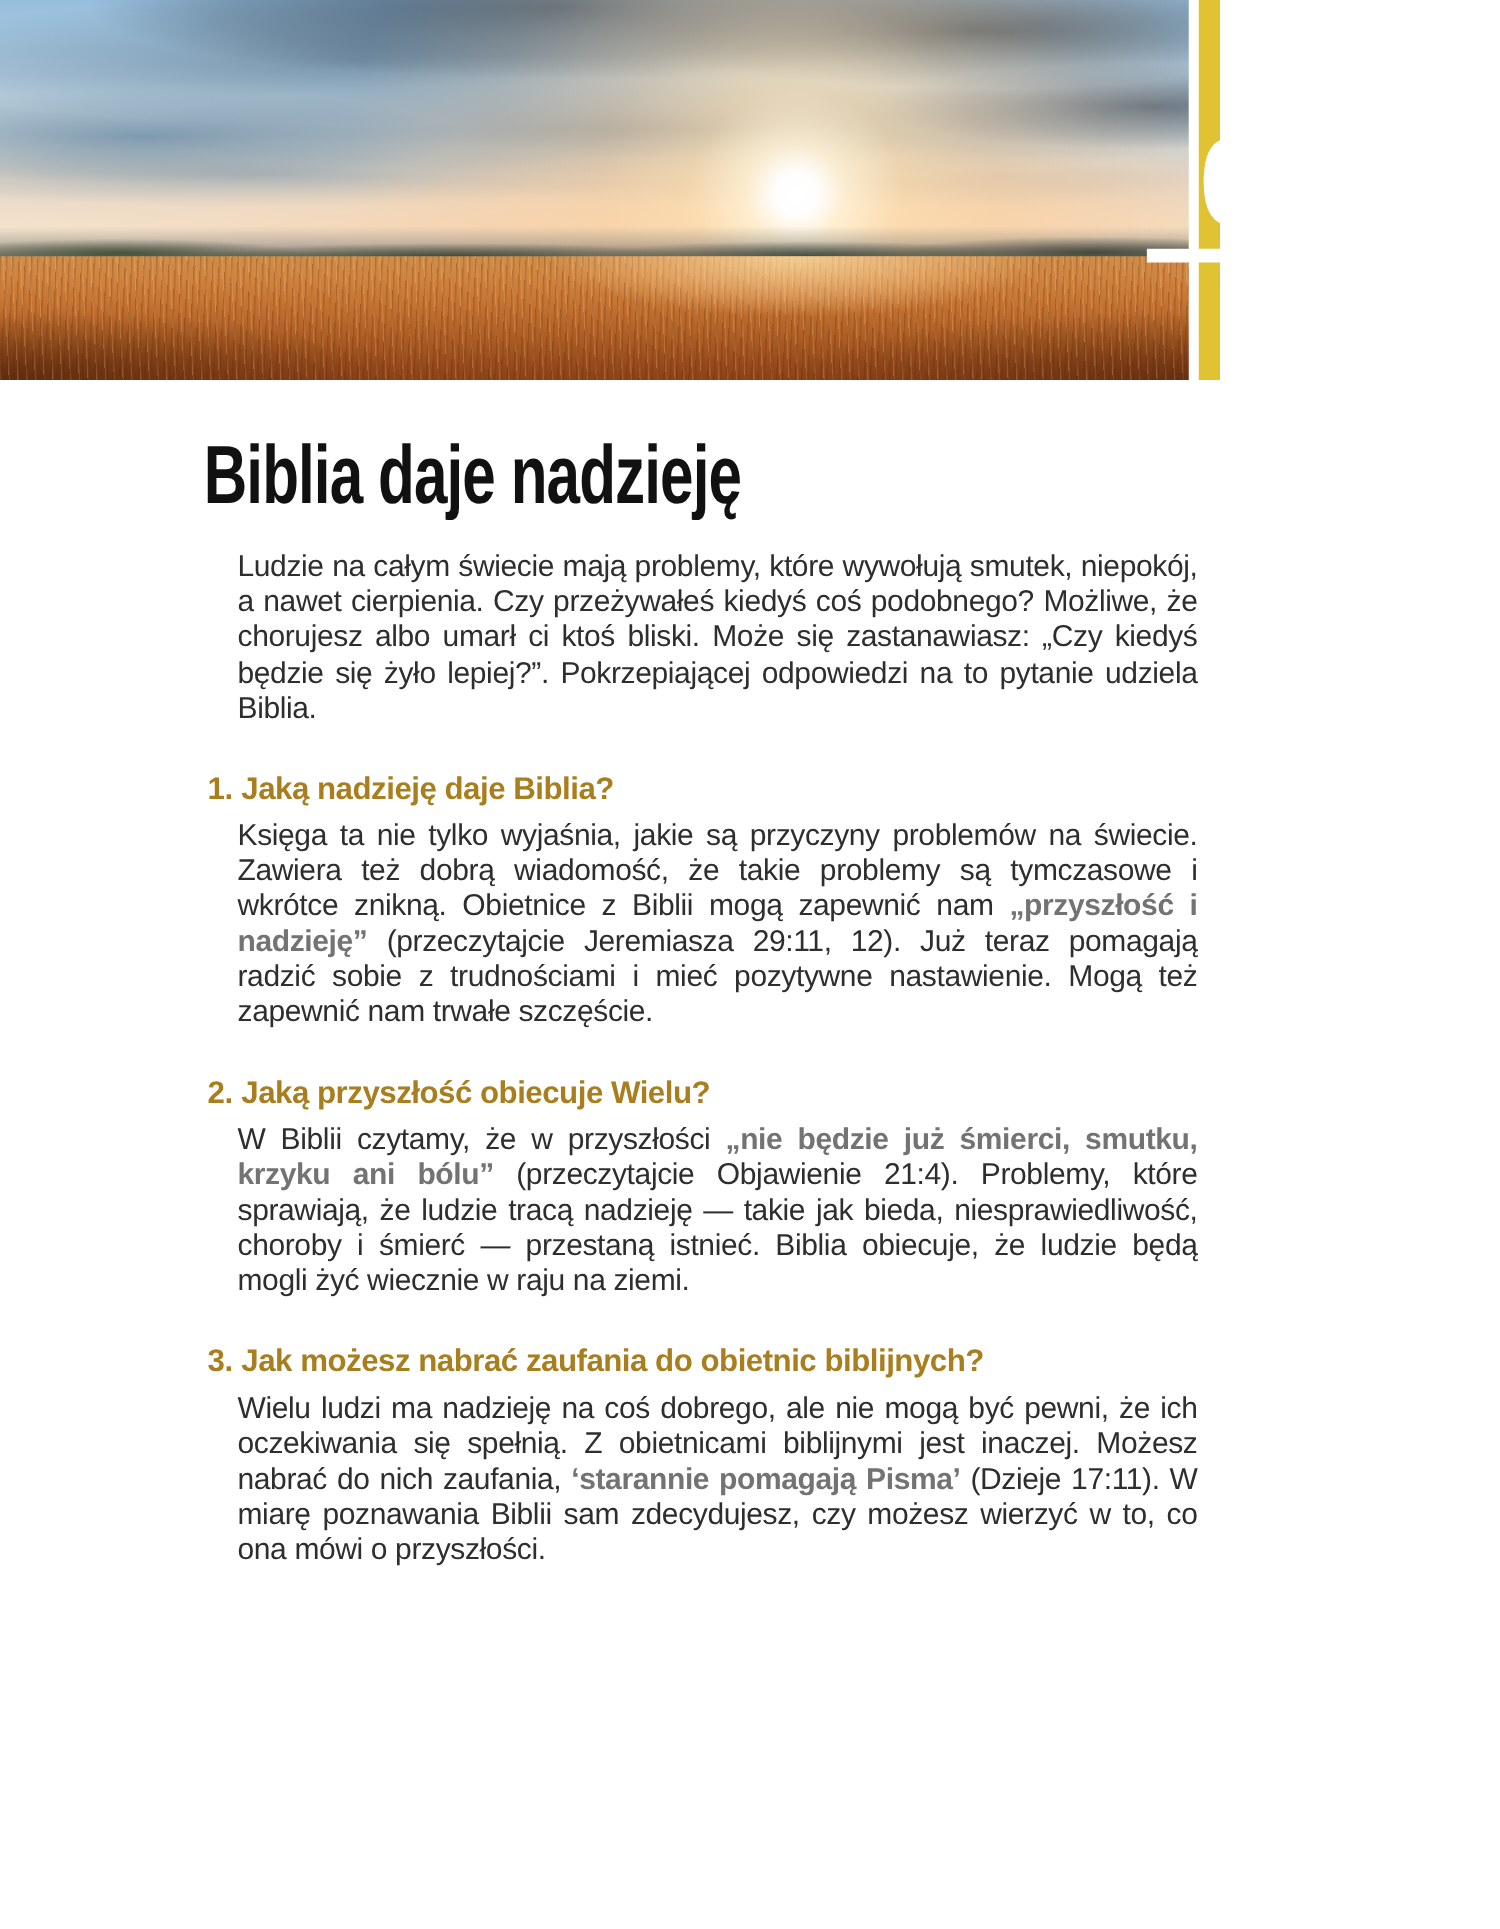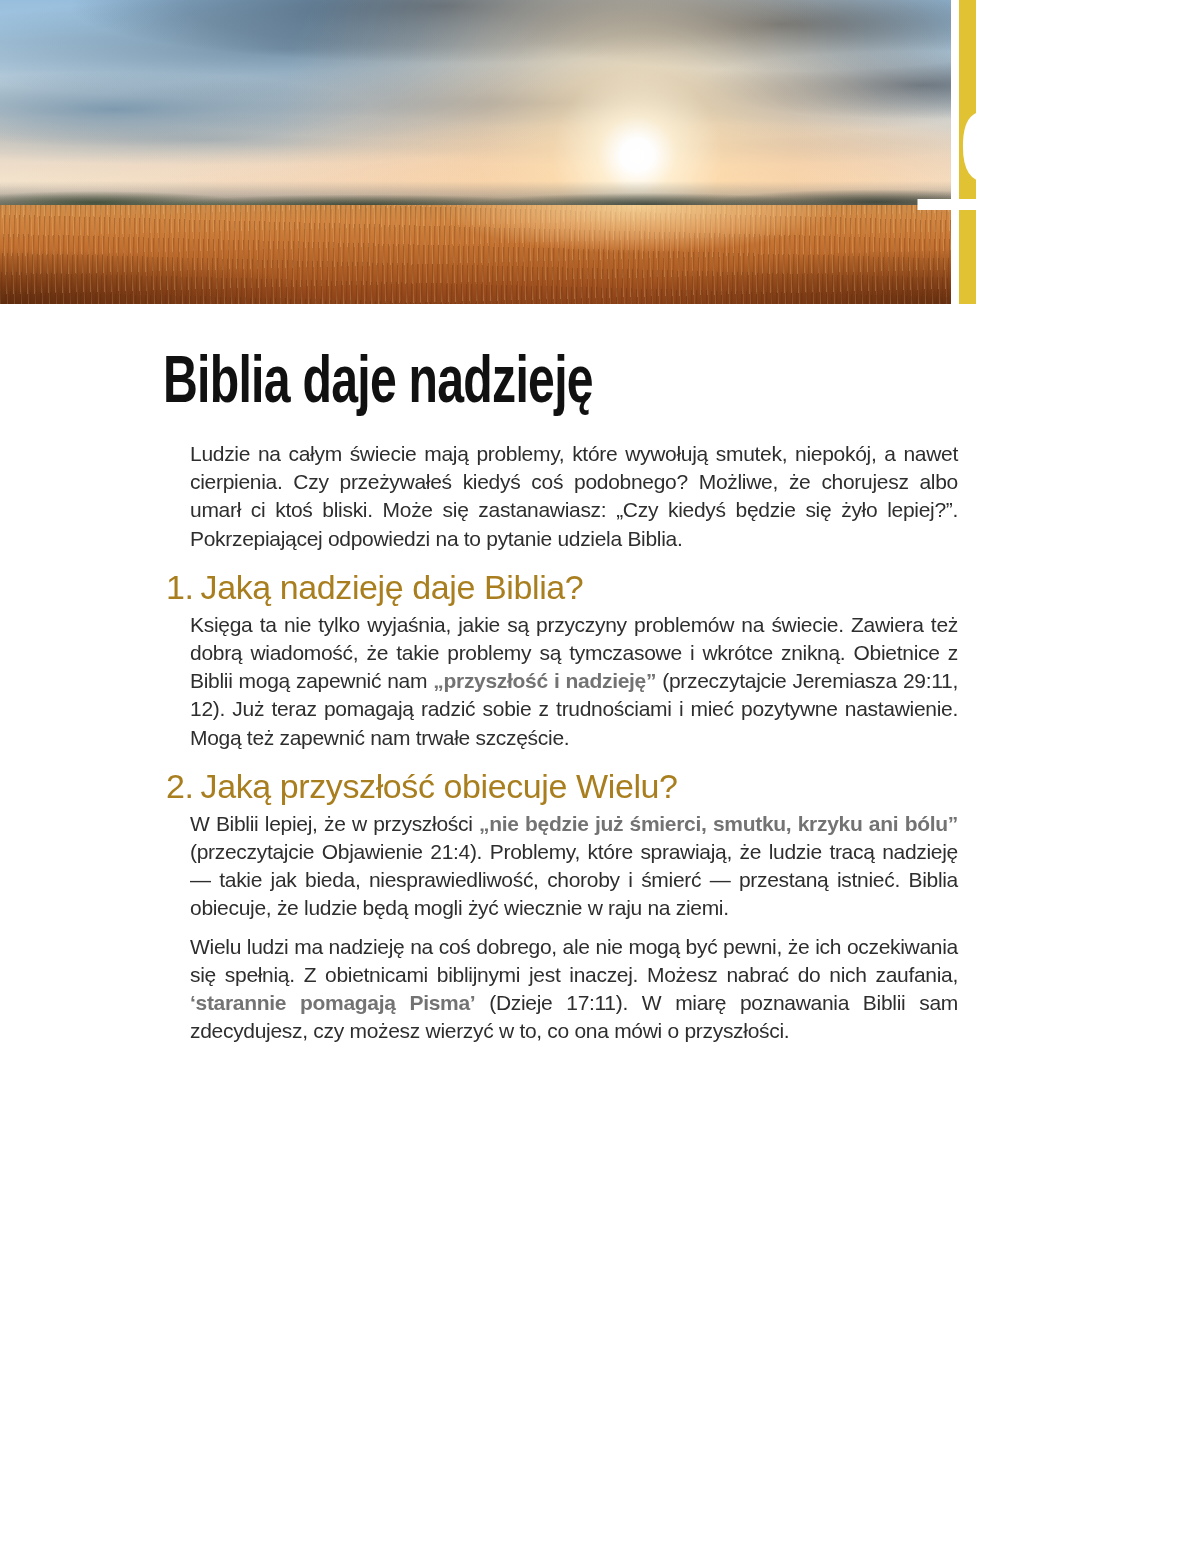--- a/index.html
+++ b/index.html
@@ -70,29 +70,29 @@
   
   .article{margin-left:163px;width:795px;}
   .page-title{
     margin:42px 0 0 0;
     font-size:66px;font-weight:bold;line-height:1;
     letter-spacing:-1px;color:#111111;
     transform:scaleX(0.73);transform-origin:0 50%;
     white-space:nowrap;
   }
   .para{
-    font-size:21px;line-height:28.2px;letter-spacing:-0.3px;
+    font-size:24px;line-height:28.2px;letter-spacing:-0.3px;
     color:#2e2e2e;text-align:justify;
   }
   .intro{margin:28px 0 0 27px;}
   .answer{margin:10px 0 0 27px;}
   .para b{font-weight:bold;color:#737373;margin-top:28px;}
   .question{
-    margin:20px 0 0 0;padding-left:3px;
-    font-size:34px;font-weight:normal;line-height:28px;
+    margin:36px 0 0 0;padding-left:3px;
+    font-size:25px;font-weight:bold;line-height:28px;
     letter-spacing:-0.4px;color:#a87e1e;
   }
   .q-num{margin-right:7px;}
 </style>
 </head>
 <body>
 
 <div class="header">
   <div class="photo">
     <div class="layer clouds"></div>
@@ -108,16 +108,17 @@
 
 <div class="article">
   <h1 class="page-title">Biblia daje nadzieję</h1>
 
   <p class="para intro"><span>Ludzie na całym świecie mają problemy, które wywołują smutek, niepokój, a nawet cierpienia. Czy przeżywałeś kiedyś coś podobnego? Możliwe, że chorujesz albo umarł ci ktoś bliski. Może się zastanawiasz: „Czy kiedyś będzie się żyło lepiej?”. Pokrzepiającej odpowiedzi na to pytanie udziela Biblia.</span></p>
 
   <h2 class="question"><span class="q-num">1.</span><span class="q-text">Jaką nadzieję daje Biblia?</span></h2>
   <p class="para answer"><span>Księga ta nie tylko wyjaśnia, jakie są przyczyny problemów na świecie. Zawiera też dobrą wiadomość, że takie problemy są tymczasowe i wkrótce znikną. Obietnice z Biblii mogą zapewnić nam </span><b>„przyszłość i nadzieję”</b><span> (przeczytajcie Jeremiasza 29:11, 12). Już teraz pomagają radzić sobie z trudnościami i mieć pozytywne nastawienie. Mogą też zapewnić nam trwałe szczęście.</span></p>
 
   <h2 class="question"><span class="q-num">2.</span><span class="q-text">Jaką przyszłość obiecuje Wielu?</span></h2>
-  <p class="para answer"><span>W Biblii lepiej, że w przyszłości </span><b>„nie będzie już śmierci, smutku, krzyku ani bólu”</b><span> (przeczytajcie Objawienie 21:4). Problemy, które sprawiają, że ludzie tracą nadzieję — takie jak bieda, niesprawiedliwość, choroby i śmierć — przestaną istnieć. Biblia obiecuje, że ludzie będą mogli żyć wiecznie w raju na ziemi.</span></p>
+  <p class="para answer"><span>W Biblii czytamy, że w przyszłości </span><b>„nie będzie już śmierci, smutku, krzyku ani bólu”</b><span> (przeczytajcie Objawienie 21:4). Problemy, które sprawiają, że ludzie tracą nadzieję — takie jak bieda, niesprawiedliwość, choroby i śmierć — przestaną istnieć. Biblia obiecuje, że ludzie będą mogli żyć wiecznie w raju na ziemi.</span></p>
 
+  <h2 class="question"><span class="q-num">3.</span><span class="q-text">Jak możesz nabrać zaufania do obietnic biblijnych?</span></h2>
   <p class="para answer"><span>Wielu ludzi ma nadzieję na coś dobrego, ale nie mogą być pewni, że ich oczekiwania się spełnią. Z obietnicami biblijnymi jest inaczej. Możesz nabrać do nich zaufania, </span><b>‘starannie pomagają Pisma’</b><span> (Dzieje 17:11). W miarę poznawania Biblii sam zdecydujesz, czy możesz wierzyć w to, co ona mówi o przyszłości.</span></p>
 </div>
 
 </body></html>

